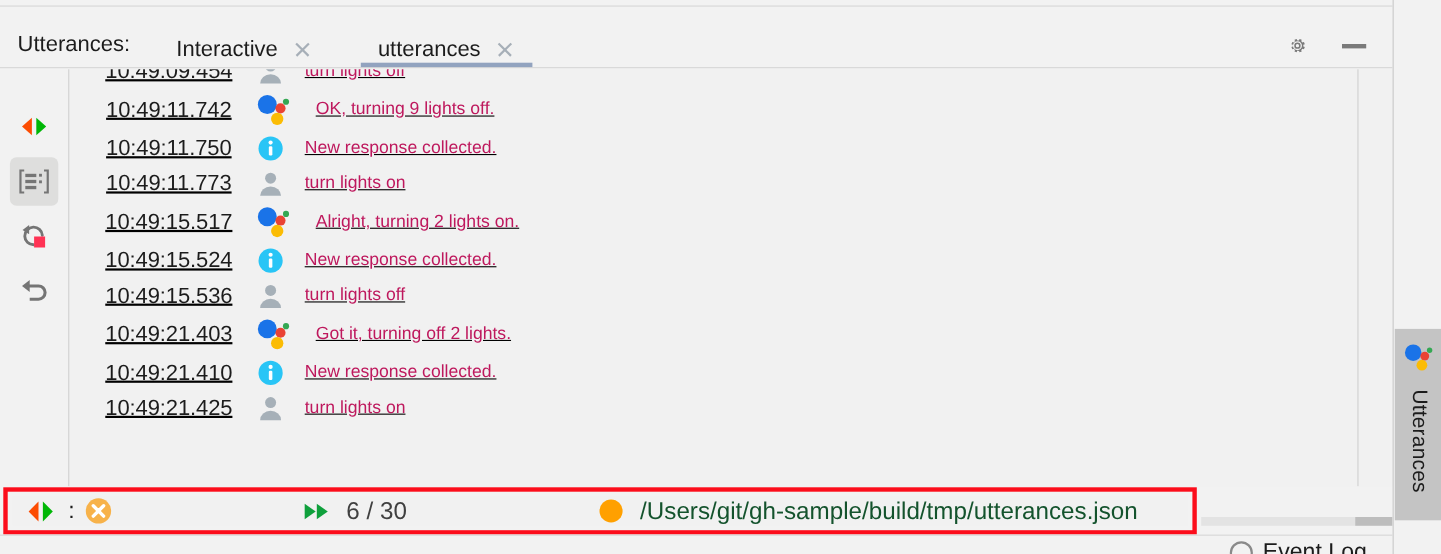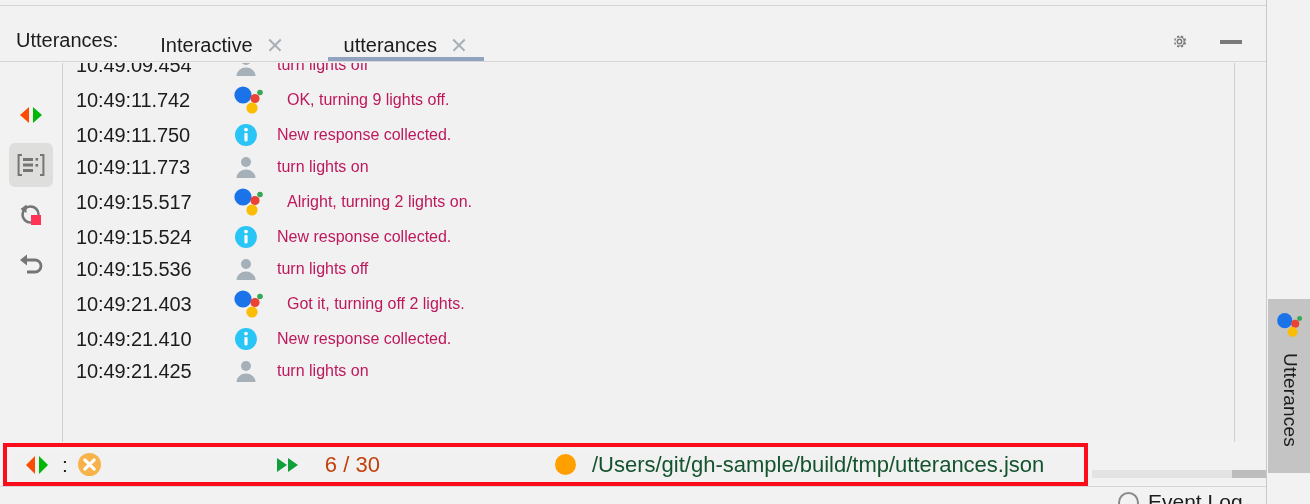--- a/index.html
+++ b/index.html
@@ -13,20 +13,21 @@
     overflow: hidden;
     font-family: "Liberation Sans", sans-serif;
     -webkit-font-smoothing: antialiased;
   }
 
   .app {
     position: relative;
     width: 1310px;
     height: 504px;
     background: #f2f2f2;
+    text-align: center;
   }
 
   
   .topbar {
     position: absolute;
     left: 0;
     top: 5px;
     width: 1266px;
     height: 57px;
     background: #f2f2f2;
@@ -173,20 +174,21 @@
     left: 0;
     top: -14px;
     width: 100%;
   }
   .log-row {
     display: flex;
     align-items: center;
     height: 32px;
     padding-left: 13px;
     white-space: nowrap;
+    text-decoration: underline;
   }
   .log-time {
     font-size: 20px;
     color: #1c1c1c;
     width: 155px;
     flex: 0 0 auto;
     letter-spacing: -0.1px;
   }
   .log-icon {
     width: 44px;
@@ -272,22 +274,22 @@
     box-sizing: border-box;
     white-space: nowrap;
   }
   .status-sep {
     font-size: 21px;
     color: #1c1c1c;
     margin: 0 8px 0 12px;
   }
   .status-count {
     font-size: 22px;
-    color: #c2410c;
-    margin-left: 22px;
+    color: #404040;
+    margin-left: 12px;
   }
   .status-path {
     font-size: 22px;
     color: #14532d;
     margin-left: 14px;
   }
   .status-grp {
     display: flex;
     align-items: center;
   }

